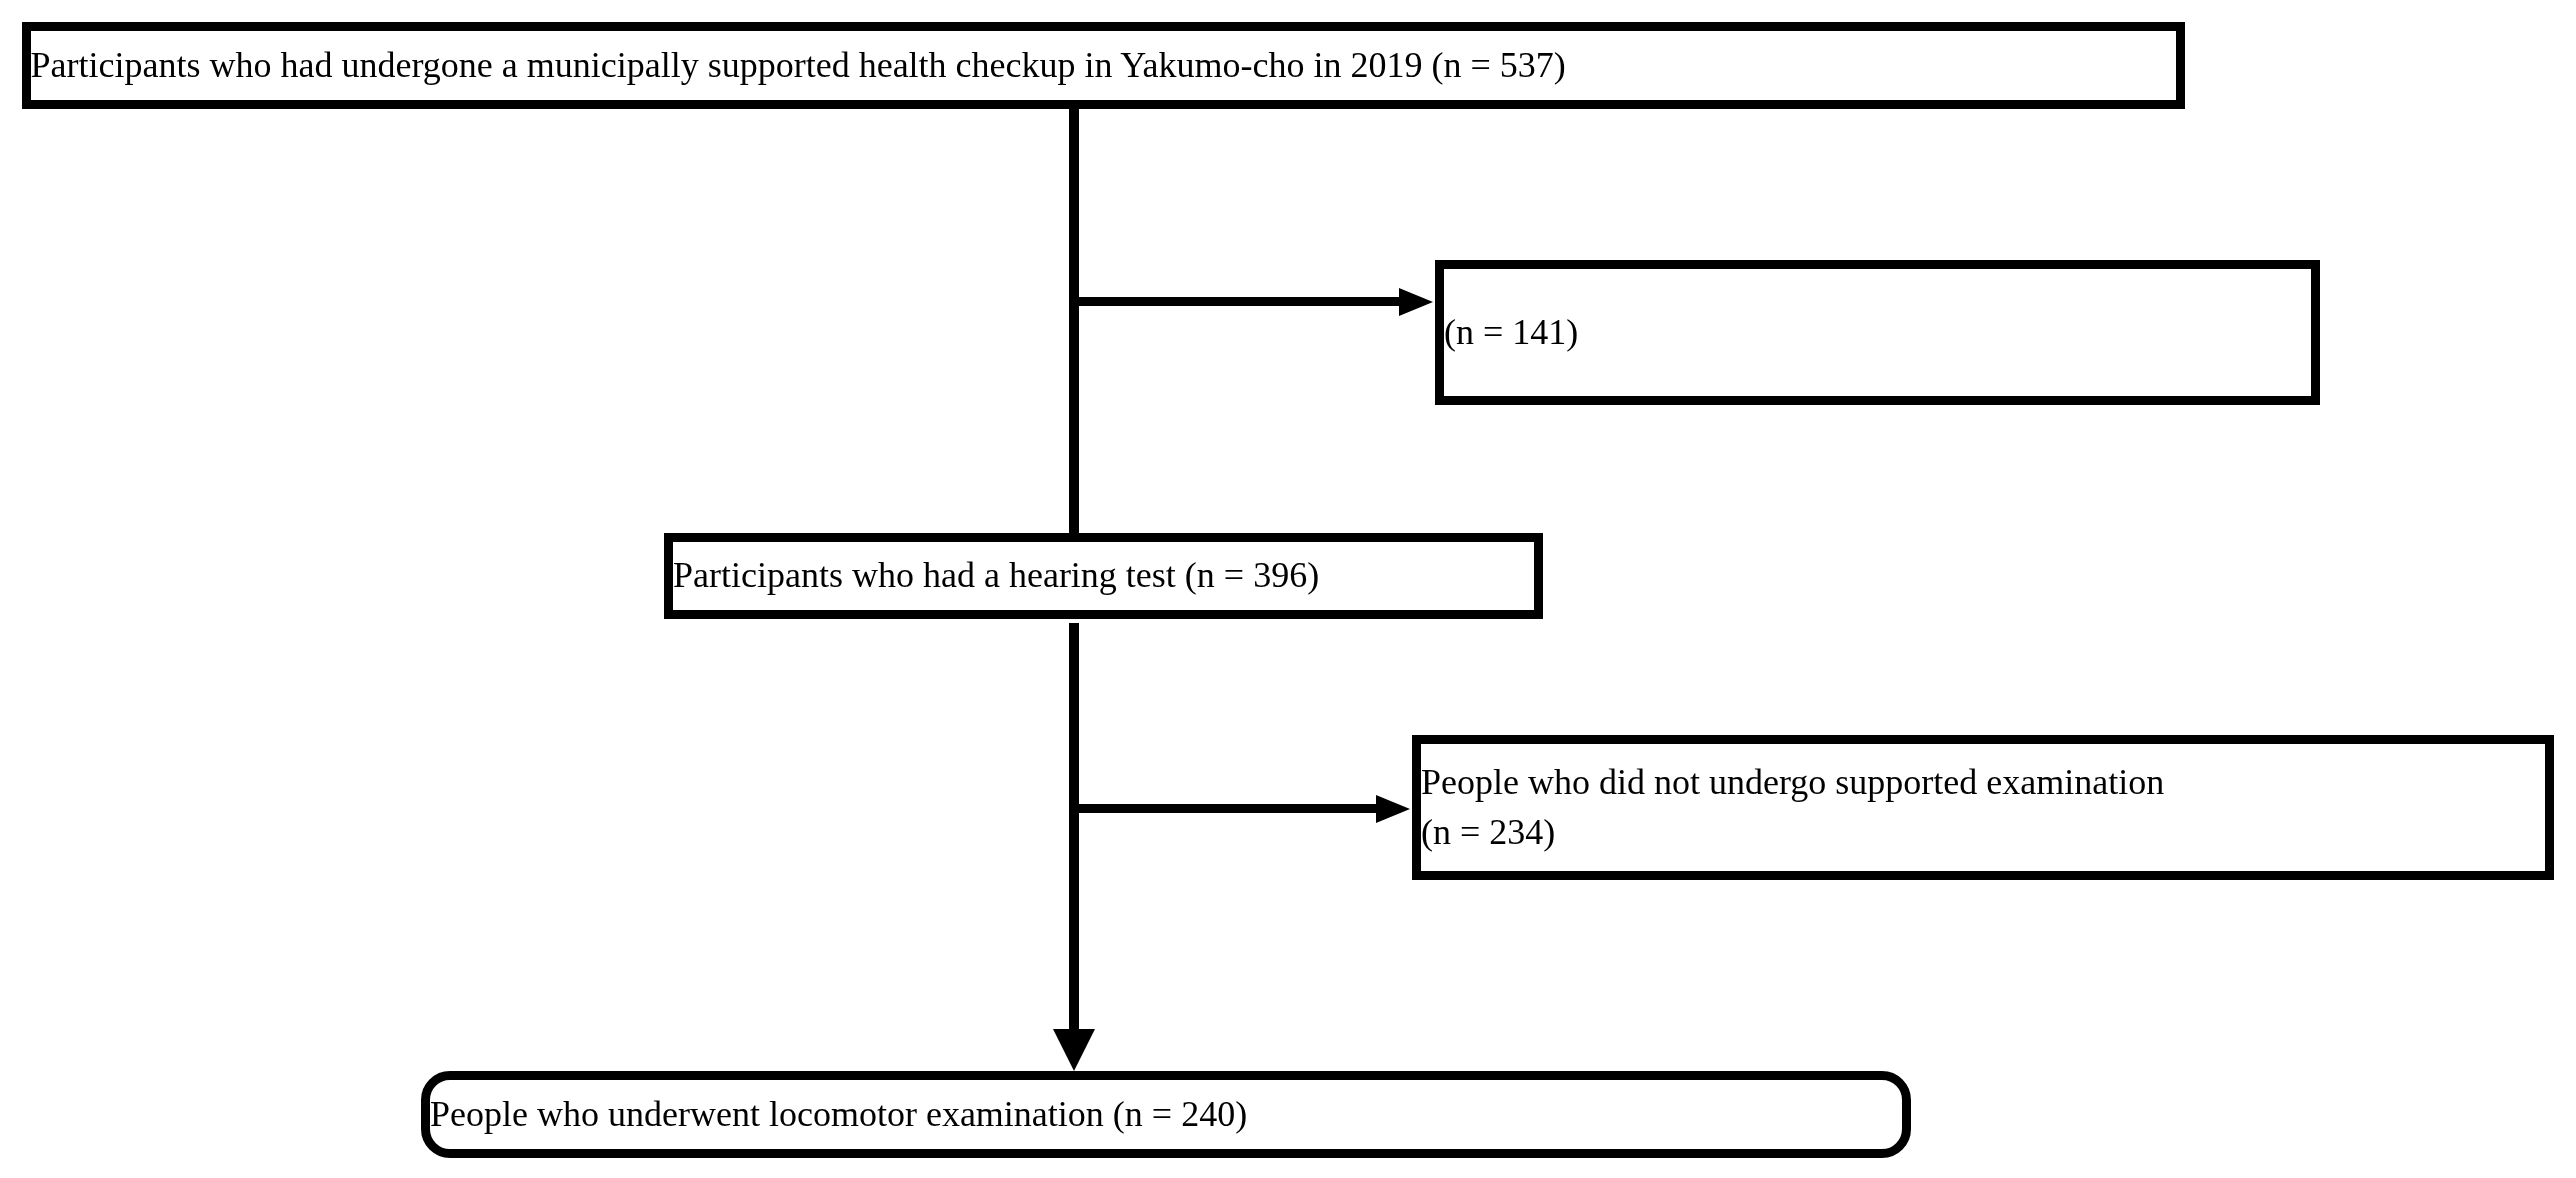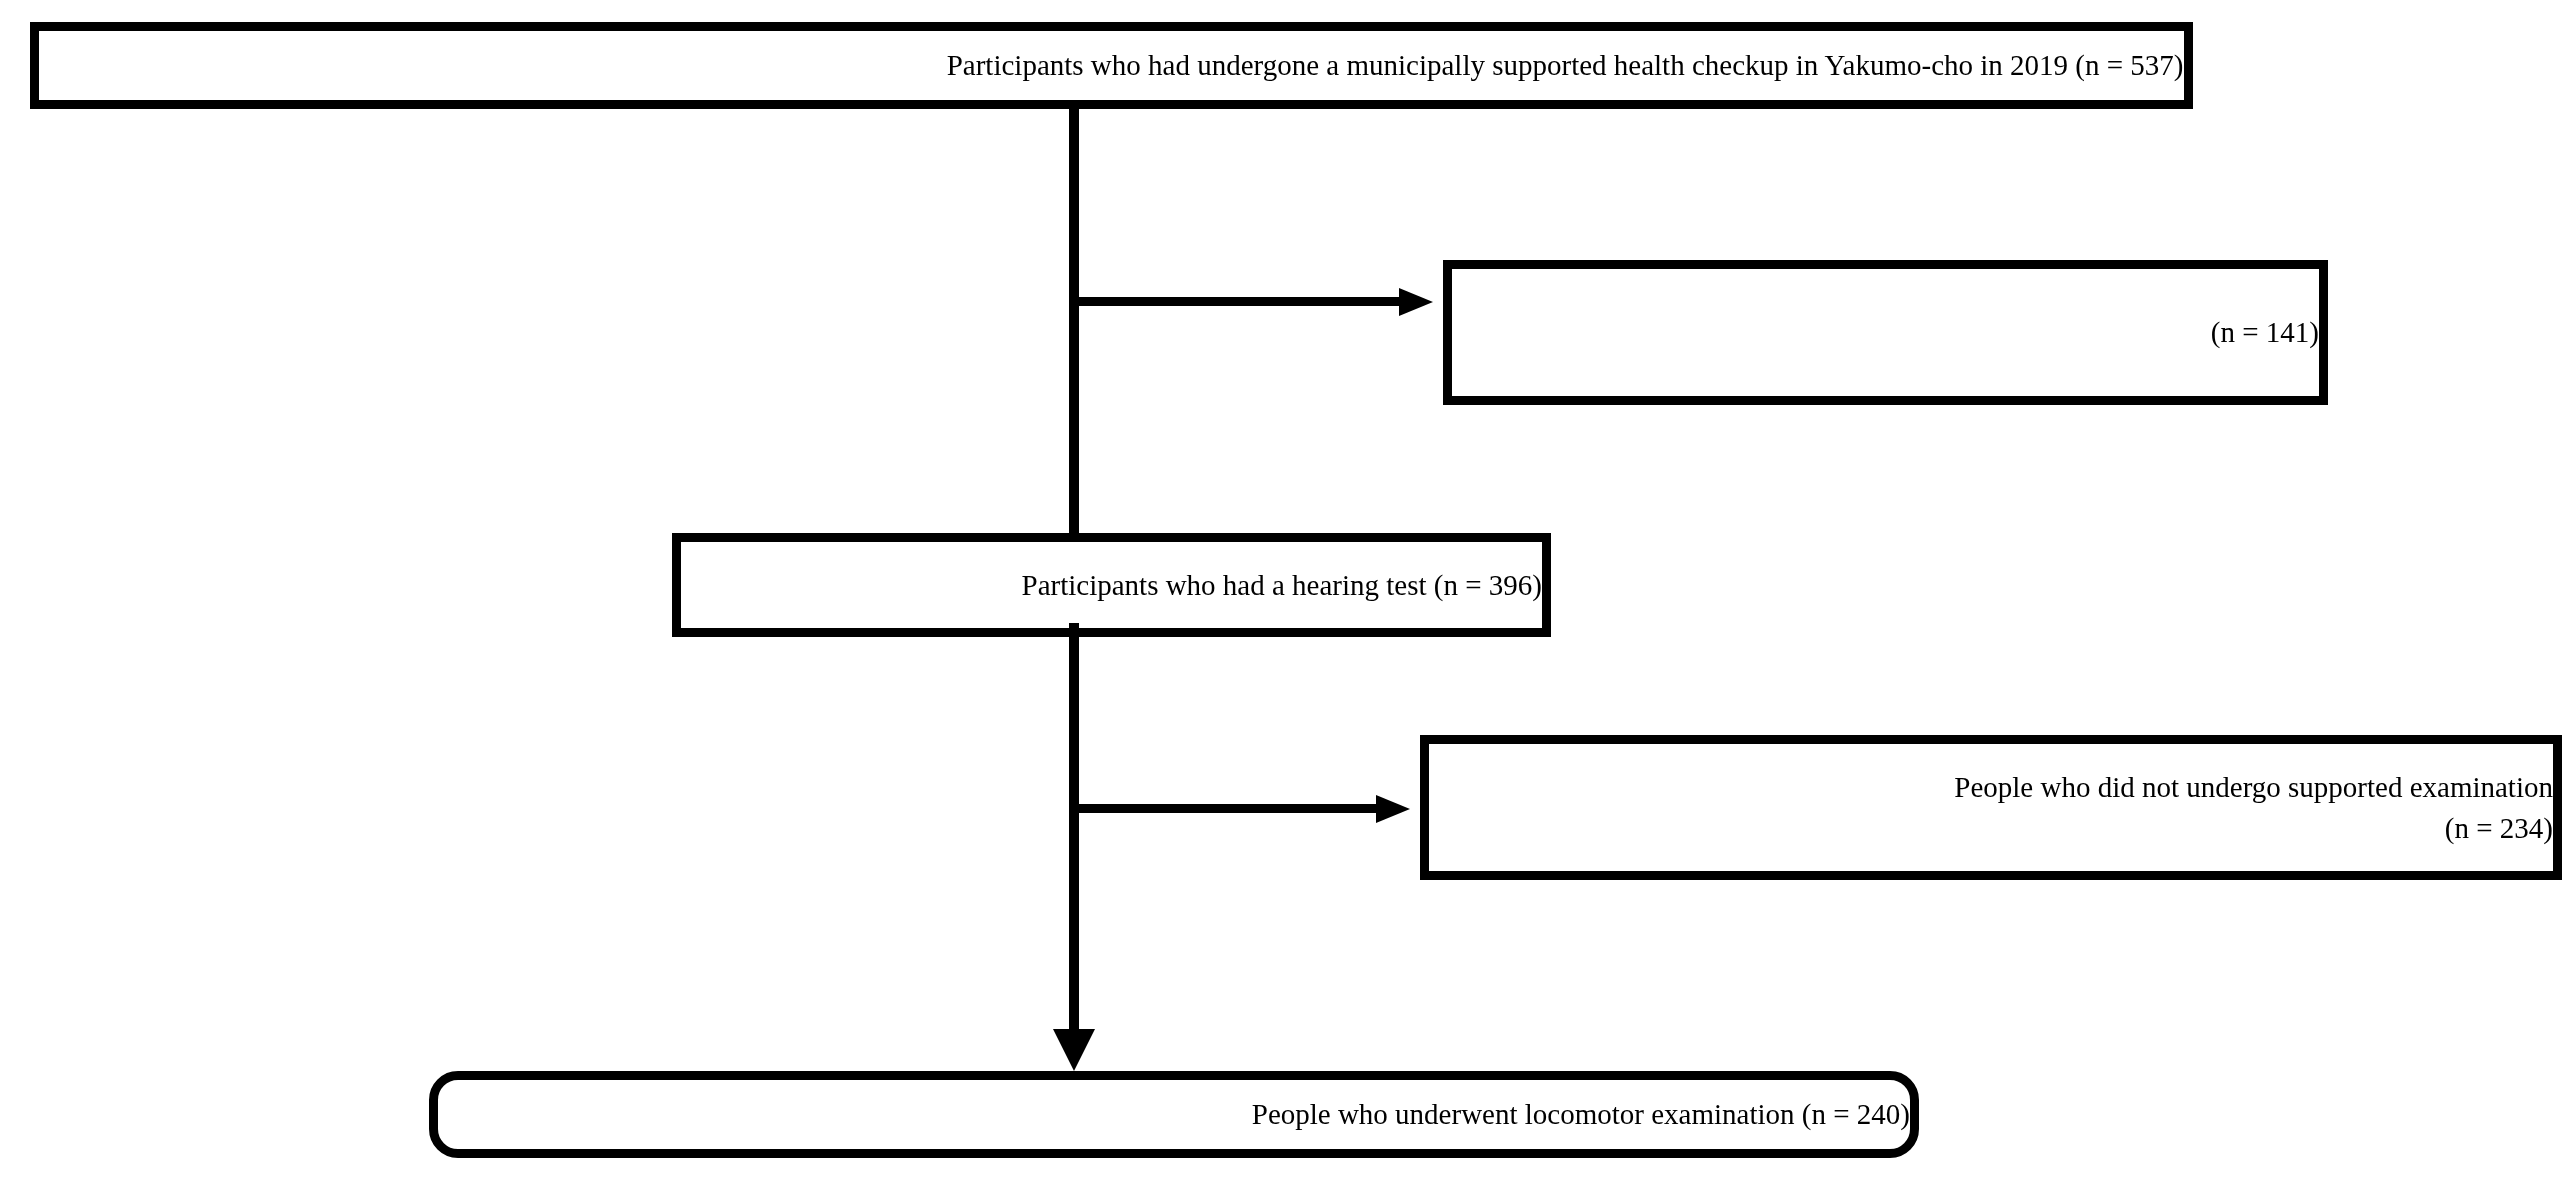--- a/index.html
+++ b/index.html
@@ -16,35 +16,34 @@
     color: #000000;
     overflow: hidden;
   }
   .node {
     position: absolute;
     box-sizing: border-box;
     border: 9.4px solid #000000;
     background: #ffffff;
     display: flex;
     flex-direction: column;
-    align-items: flex-end;
+    align-items: flex-start;
     justify-content: center;
     text-align: center;
-    font-size: 29px;
+    font-size: 36px;
     line-height: 1.38;
     color: #000000;
-    margin-left: 8px;
   }
   .node .txt {
     white-space: nowrap;
   }
   
   .box-top      { left: 21.5px;   top: 22px;   width: 2163px; height: 87px; }
   .box-excl1    { left: 1435px; top: 260px;  width: 885px; height: 145px; }
-  .box-hearing  { left: 664px;  top: 533px;  width: 879px; height: 104px; padding-left: 20px; }
+  .box-hearing  { left: 664px;  top: 533px;  width: 879px; height: 86px; }
   .box-excl2    { left: 1412px; top: 735px; width: 1142px; height: 145px; }
   .box-bottom   { left: 421px;  top: 1071px; width: 1490px; height: 87px; border-radius: 29px; }
 
   .line {
     position: absolute;
     background: #000000;
   }
   .vline1 { left: 1069px; top: 108px;  width: 10px;  height: 427px; }
   .vline2 { left: 1069px; top: 623px;  width: 10px;  height: 411px; }
   .hline1 { left: 1073px; top: 297px;  width: 329px; height: 9.4px; }

